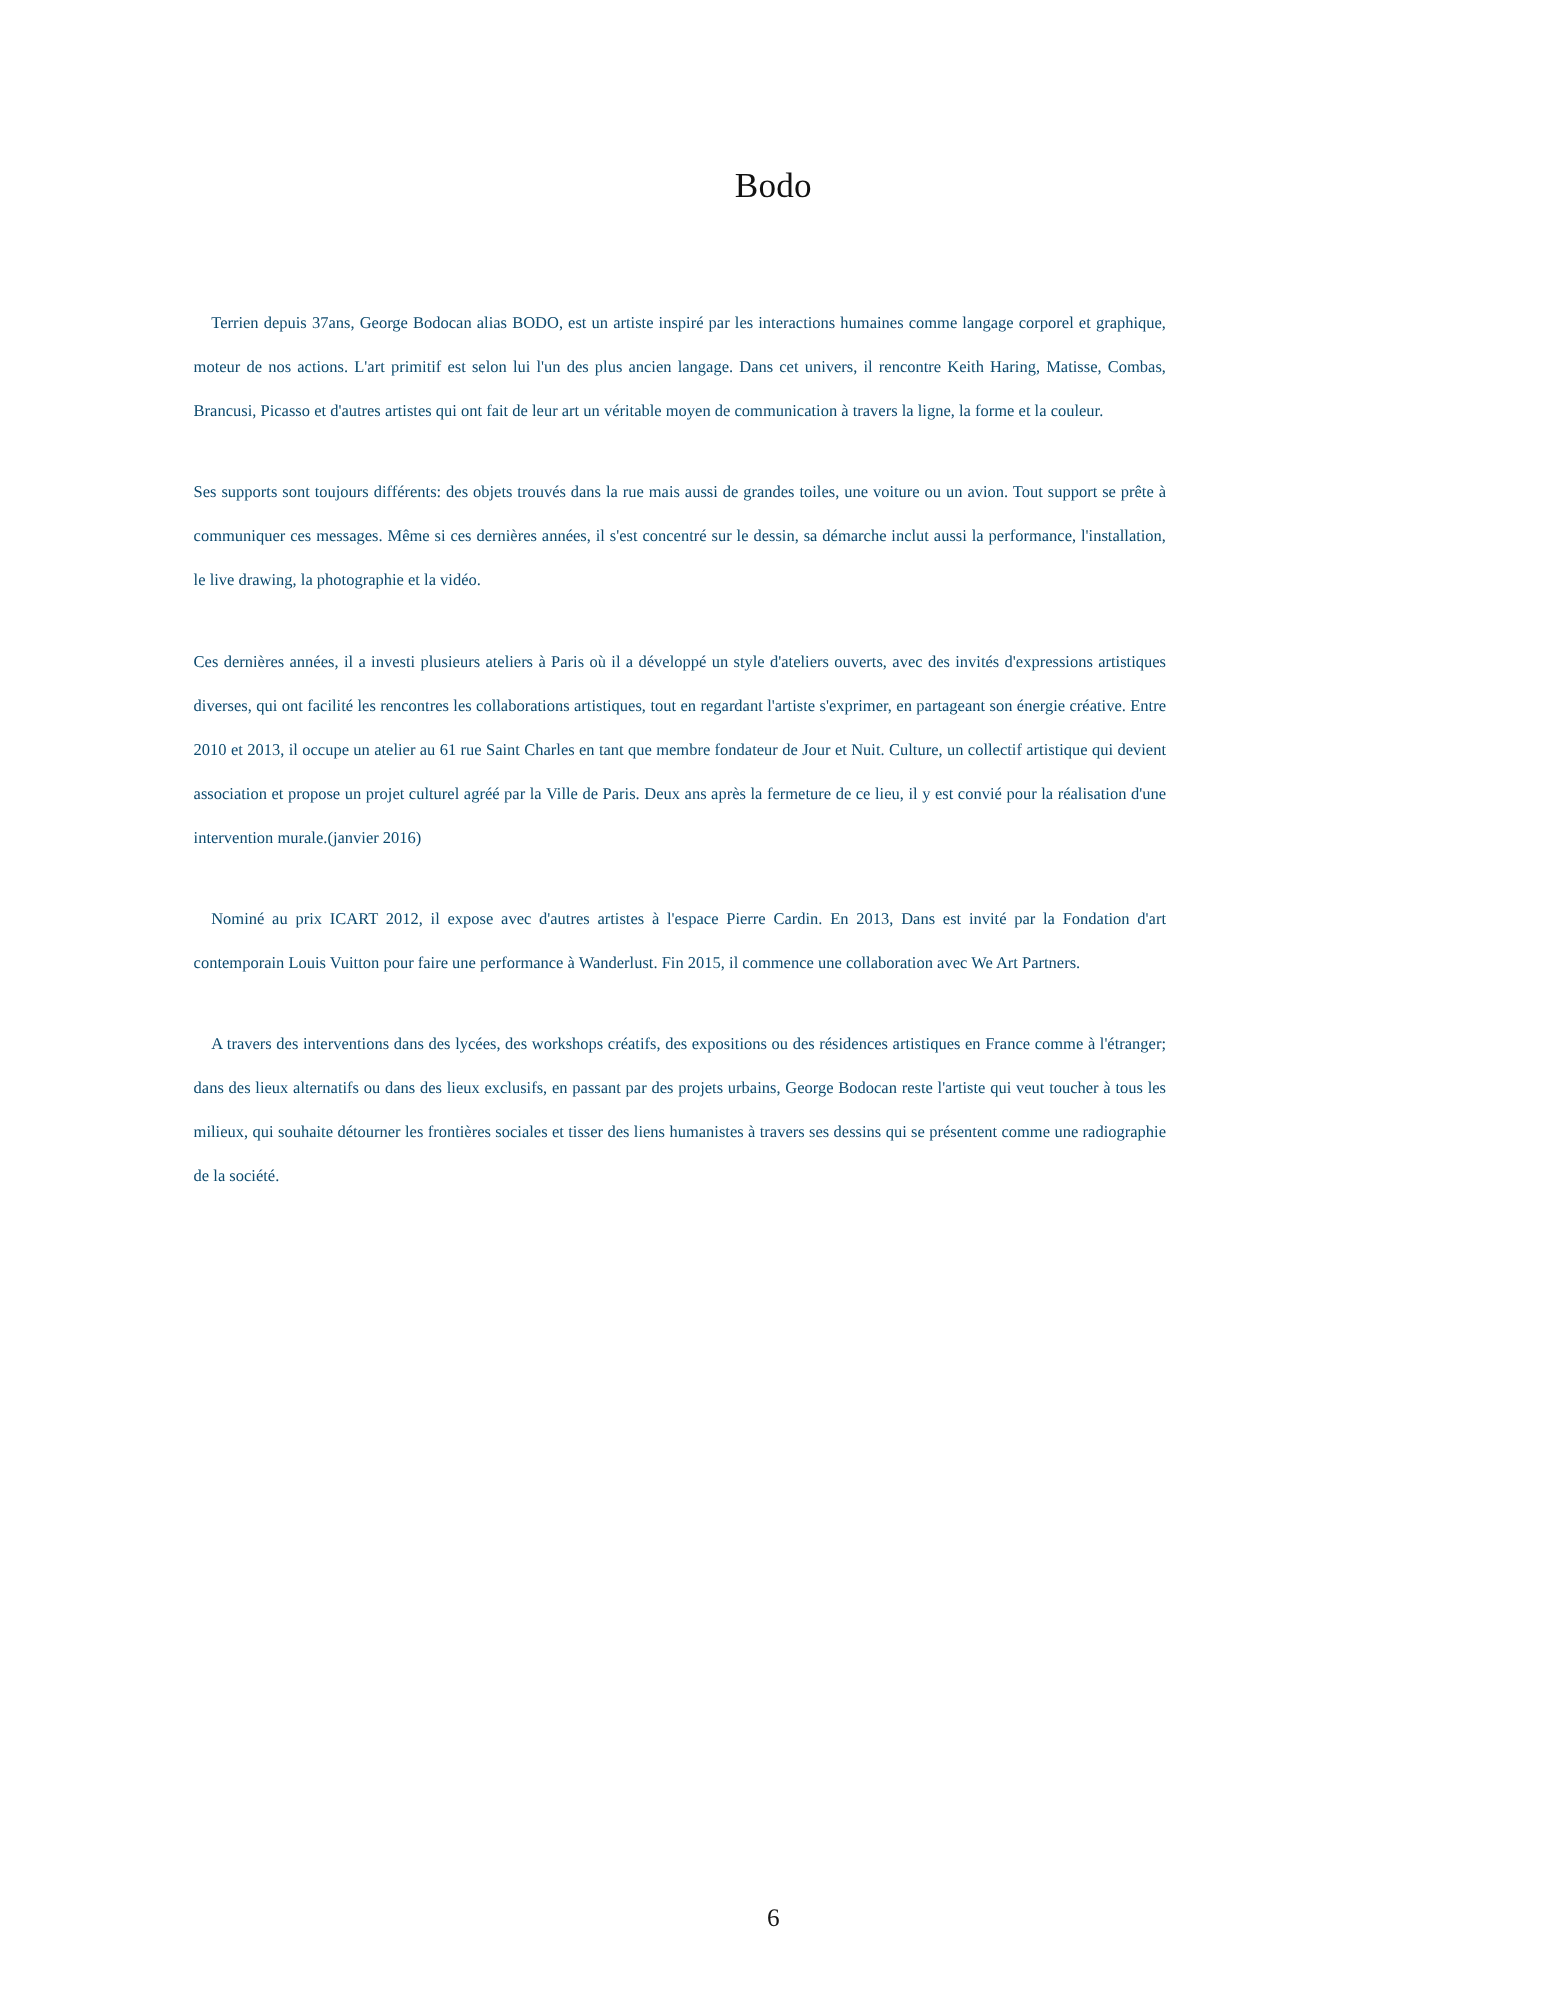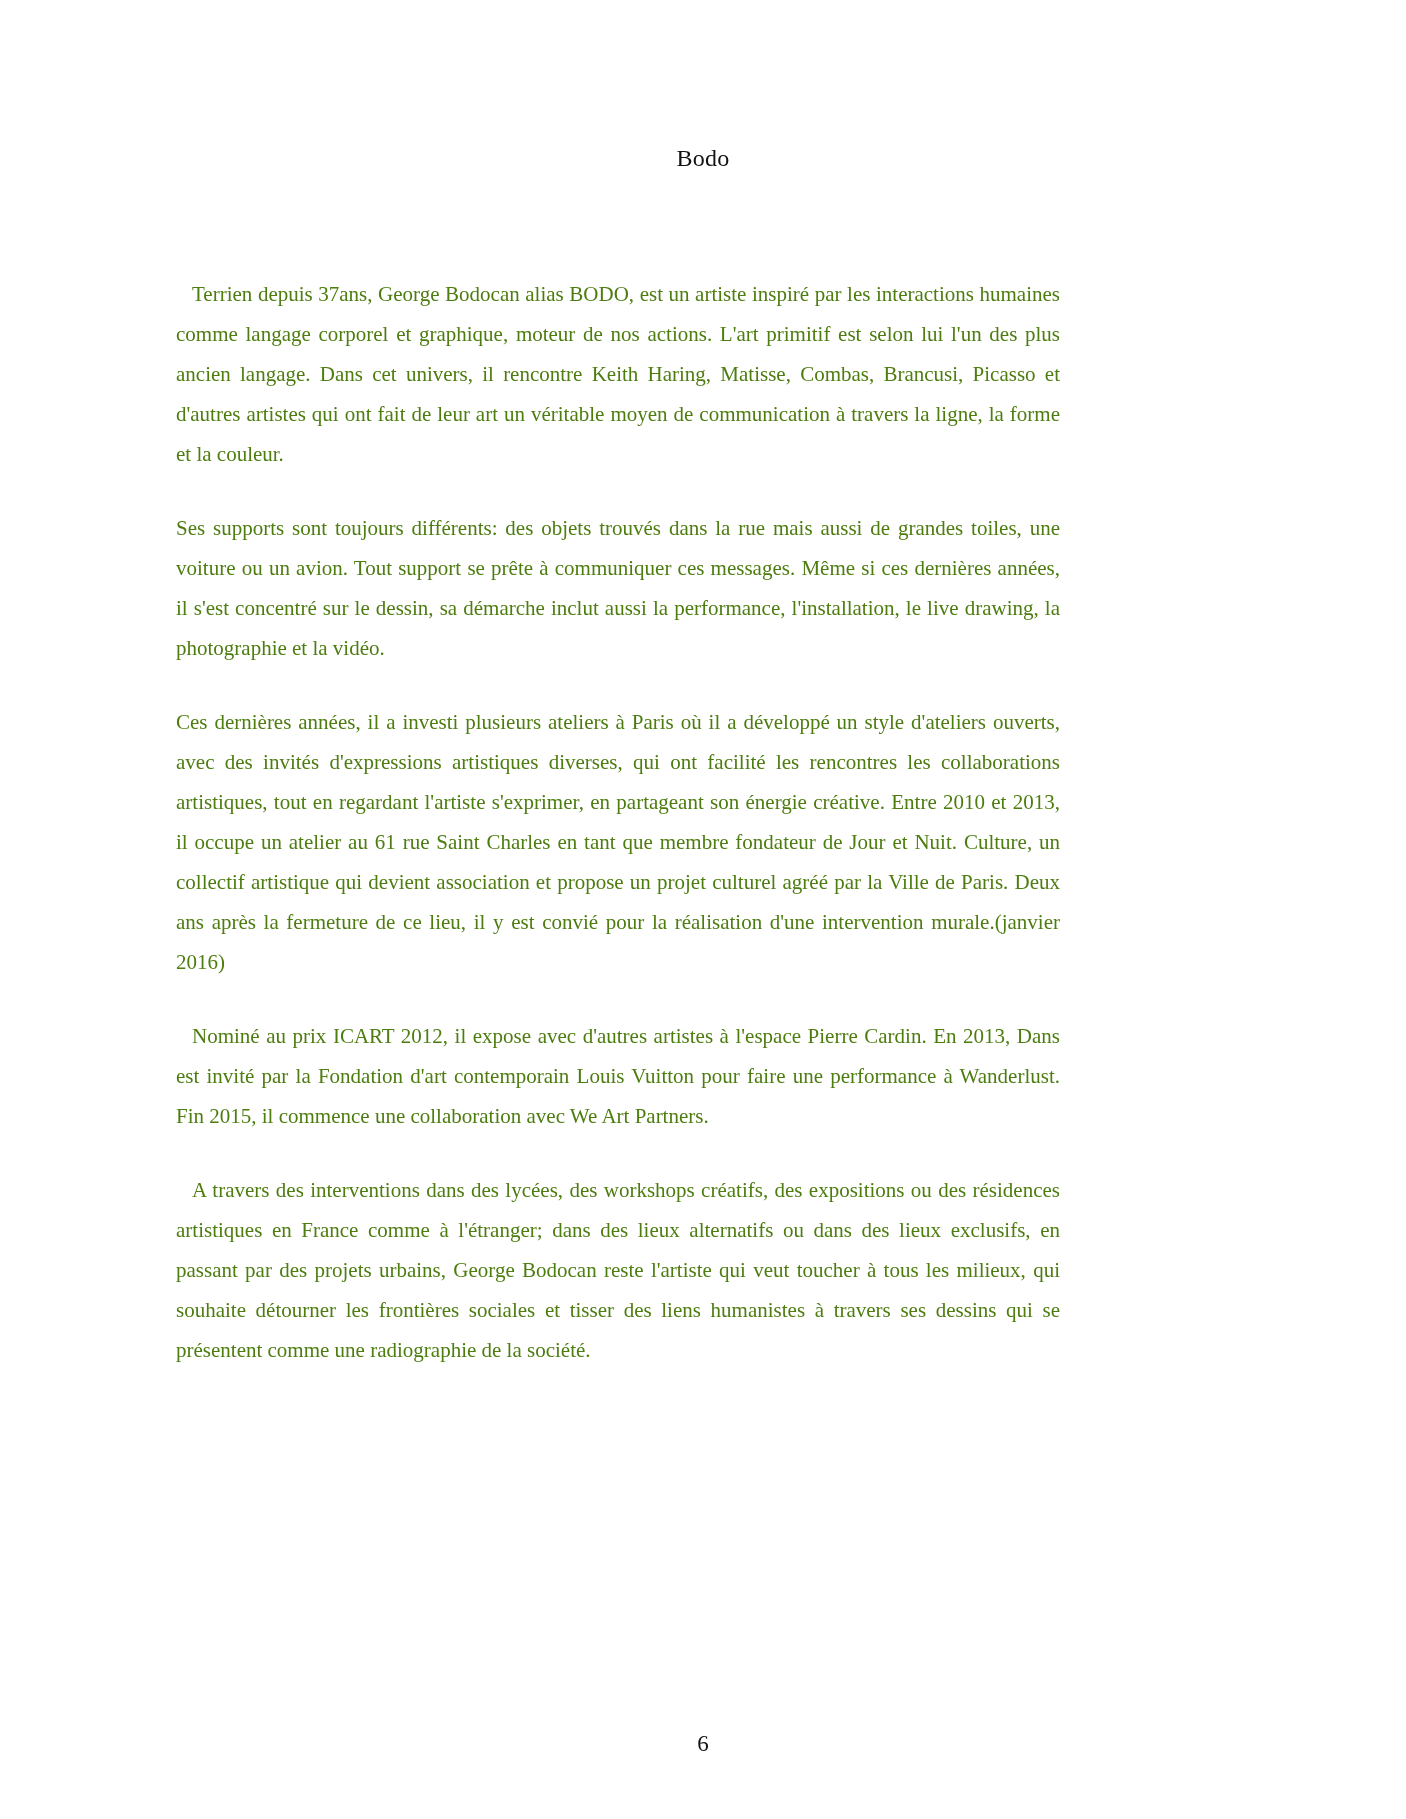--- a/index.html
+++ b/index.html
@@ -17,39 +17,39 @@
     font-family: "Liberation Serif", "DejaVu Serif", serif;
     color: #111111;
     overflow: hidden;
   }
   .doc-title {
     position: absolute;
     top: 128px;
     left: 0;
     width: 100%;
     text-align: center;
-    font-size: 24px;
+    font-size: 32px;
     font-weight: normal;
     letter-spacing: 0.2px;
     line-height: 1.2;
     color: #121212;
   }
   .body-col {
     position: absolute;
     top: 274px;
     left: 176px;
     width: 884px;
   }
   .para {
     margin: 0 0 34px 0;
-    font-size: 21px;
+    font-size: 15px;
     line-height: 40px;
     text-align: justify;
     text-justify: inter-word;
-    color: #4d7c0f;
+    color: #0c4a6e;
     hyphens: none;
   }
   .para.indented {
     text-indent: 16px;
   }
   .para:last-child {
     margin-bottom: 0;
   }
   .page-number {
     position: absolute;

